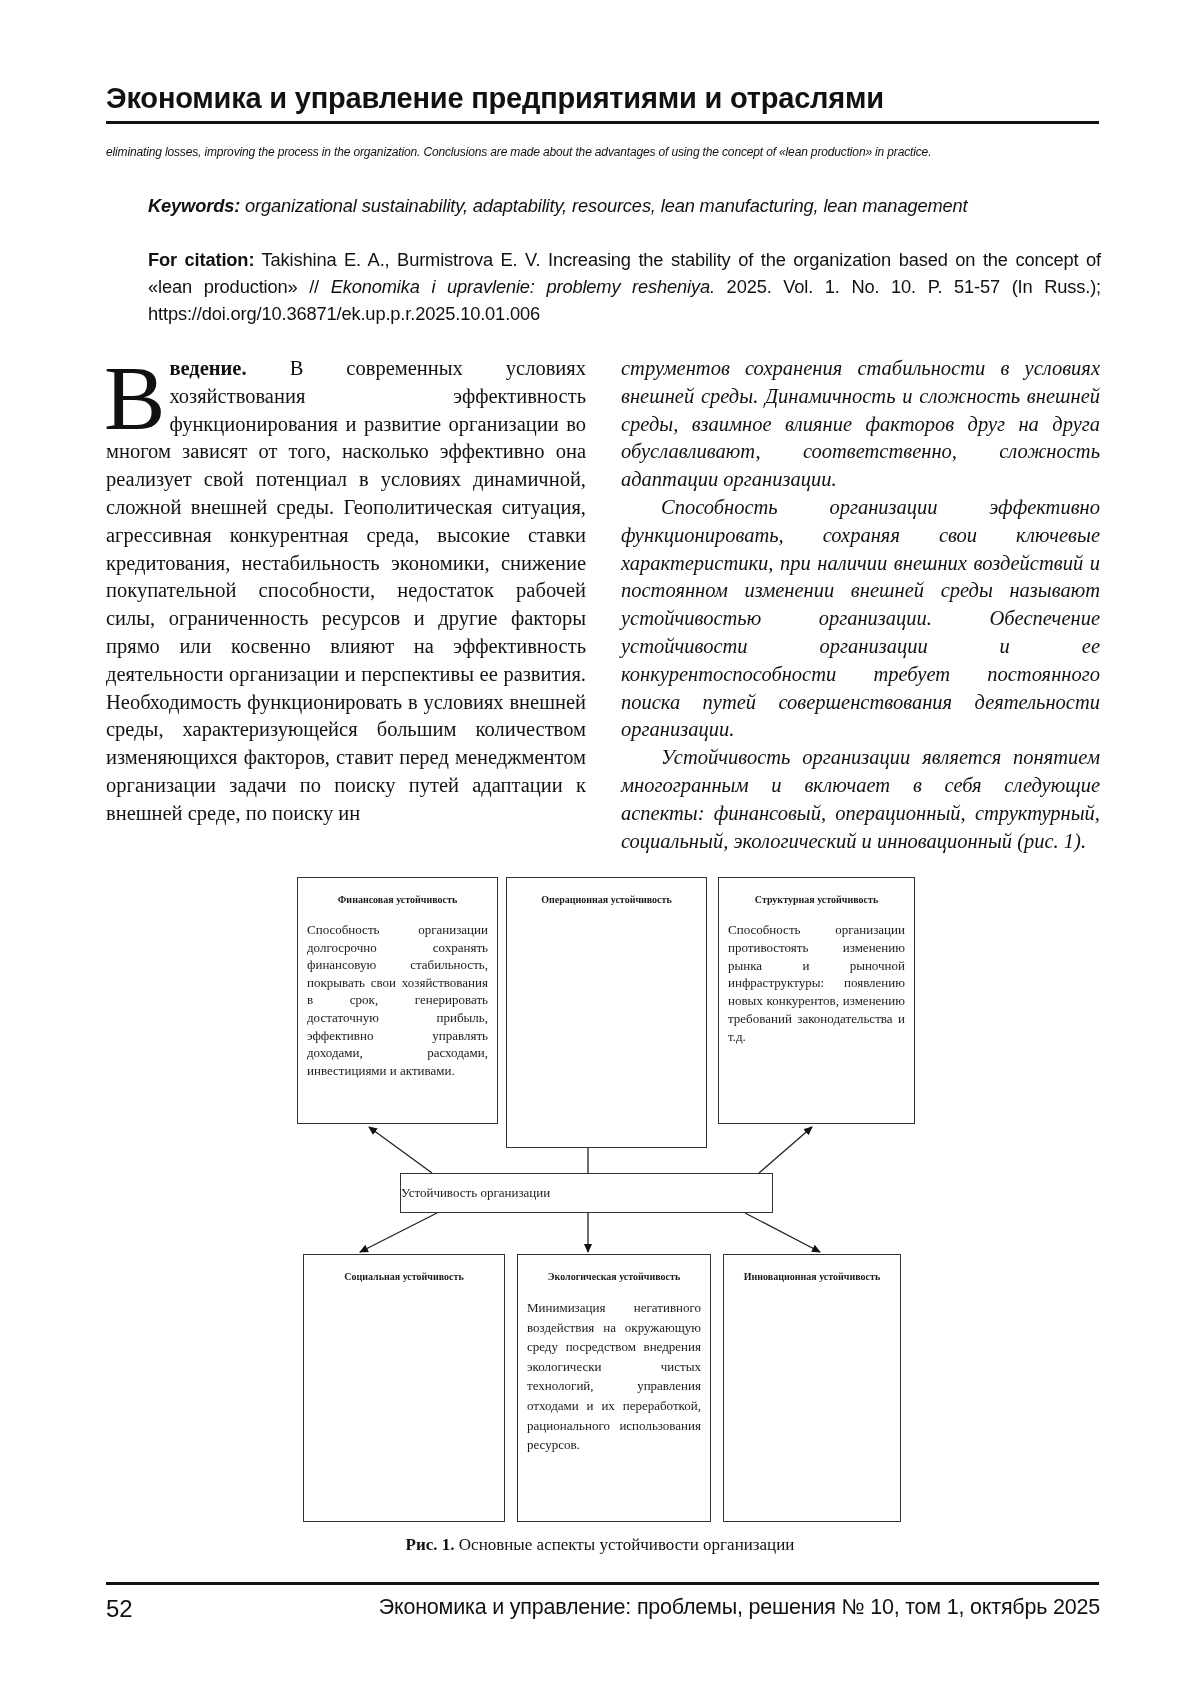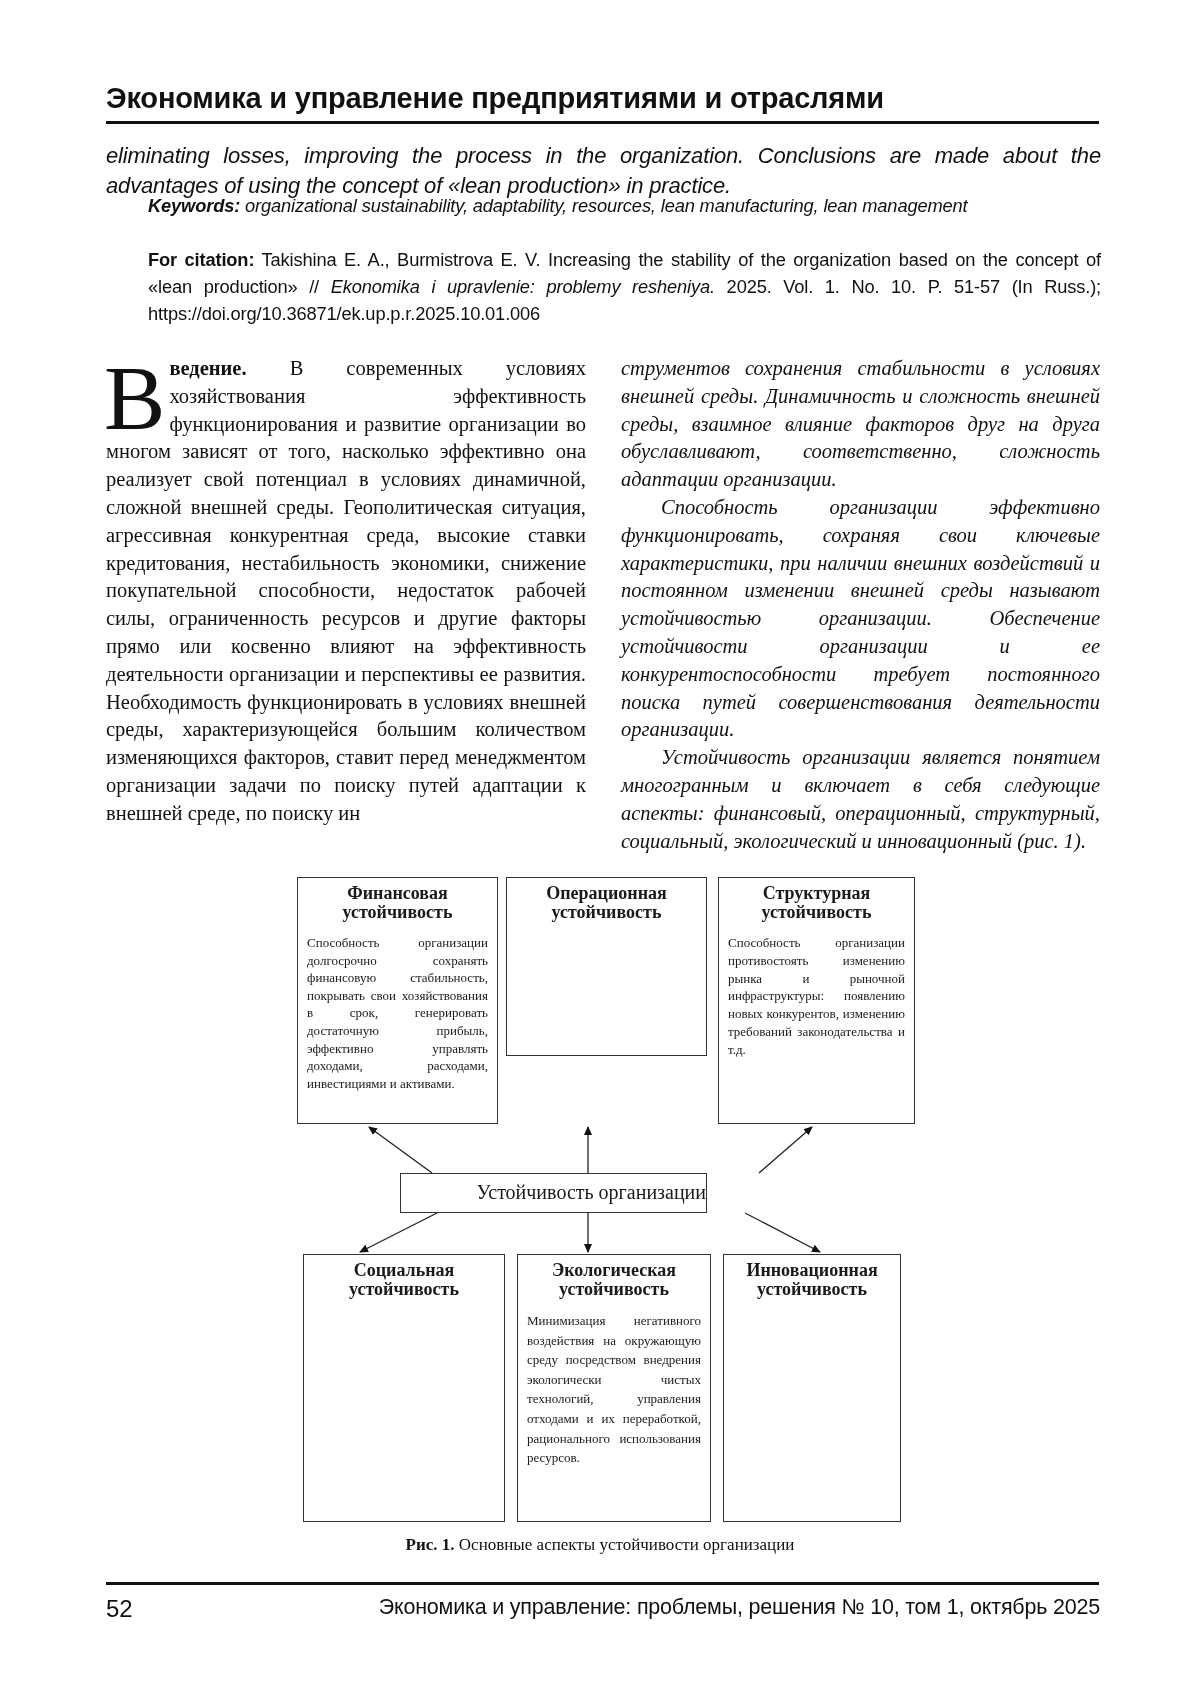--- a/index.html
+++ b/index.html
@@ -5,49 +5,49 @@
   html, body { margin: 0; padding: 0; background: #ffffff; }
   body { width: 1200px; height: 1698px; position: relative; overflow: hidden; color: #111; }
   .sans { font-family: "Liberation Sans", "DejaVu Sans", sans-serif; }
   .serif { font-family: "Liberation Serif", "DejaVu Serif", serif; }
 
   #running-head { position: absolute; left: 106px; top: 82px; font-size: 29px; font-weight: bold; letter-spacing: -0.2px; }
   .rule { position: absolute; left: 106px; width: 993px; height: 3px; background: #111; }
   #rule-top { top: 121px; }
   #rule-bottom { top: 1582px; }
 
-  #abstract { position: absolute; left: 106px; top: 141px; width: 995px; font-size: 22px; line-height: 30px; font-style: italic; text-align: justify; letter-spacing: -0.15px; }
+  #abstract { position: absolute; left: 106px; top: 141px; width: 995px; font-size: 12px; line-height: 23px; font-style: italic; text-align: justify; letter-spacing: -0.15px; }
   #keywords { position: absolute; left: 148px; top: 193px; width: 955px; font-size: 18.3px; line-height: 26px; font-style: italic; letter-spacing: -0.15px; white-space: nowrap; }
   #keywords b { font-style: italic; }
   #citation { position: absolute; left: 148px; top: 246px; width: 953px; font-size: 18.3px; line-height: 27px; text-align: justify; letter-spacing: -0.15px; }
   #citation .journal { font-style: italic; }
 
   .col { position: absolute; top: 355px; width: 480px; font-size: 20.5px; line-height: 27.8px; text-align: justify; }
   #col-left { left: 106px; }
   #col-right { left: 621px; width: 479px; font-style: italic; }
   .col p { margin: 0; }
   .indent { text-indent: 40px; }
   #dropcap { float: left; font-size: 92px; line-height: 74px; height: 74px; margin: 6px 4px 0 -2px; font-weight: normal; }
   .lead { font-weight: bold; }
 
   
   #diagram { position: absolute; left: 0; top: 0; width: 1200px; height: 1698px; pointer-events: none; }
   .box { position: absolute; border: 1.6px solid #333; background: #fff; box-sizing: border-box; font-family: "Liberation Serif", "DejaVu Serif", serif; color: #1a1a1a; pointer-events: auto; }
-  .box .title { text-align: center; font-weight: bold; font-size: 18px; line-height: 19px; margin-top: 6px; }
+  .box .title { text-align: center; font-weight: bold; font-size: 10px; line-height: 19px; margin-top: 12px; }
   .box .desc { font-size: 13px; line-height: 17.6px; text-align: justify; padding: 0 9px; margin-top: 12px; }
   #b1 { left: 297px; top: 877px; width: 201px; height: 247px; }
-  #b2 { left: 506px; top: 877px; width: 201px; height: 179px; }
+  #b2 { left: 506px; top: 877px; width: 201px; height: 271px; }
   #b3 { left: 718px; top: 877px; width: 197px; height: 247px; }
   #b4 { left: 303px; top: 1254px; width: 202px; height: 268px; }
   #b5 { left: 517px; top: 1254px; width: 194px; height: 268px; }
   #b6 { left: 723px; top: 1254px; width: 178px; height: 268px; }
   #b4 .desc, #b5 .desc, #b6 .desc { line-height: 19.6px; }
   #b1 .desc { line-height: 17.6px; }
   #b2 .desc, #b3 .desc { line-height: 17.8px; }
-  #center-box { left: 400px; top: 1173px; width: 307px; height: 40px; text-align: right; font-size: 20px; line-height: 37px; }
+  #center-box { left: 400px; top: 1173px; width: 373px; height: 40px; text-align: left; font-size: 13px; line-height: 37px; }
 
   #caption { position: absolute; left: 0; width: 1200px; top: 1535px; text-align: center; font-size: 17px; }
   #caption b { font-weight: bold; }
 
   #page-number { position: absolute; left: 106px; top: 1595px; font-size: 24px; }
   #footer-journal { position: absolute; right: 100px; top: 1595px; font-size: 21.5px; letter-spacing: -0.2px; }
 </style>
 </head>
 <body>
 

